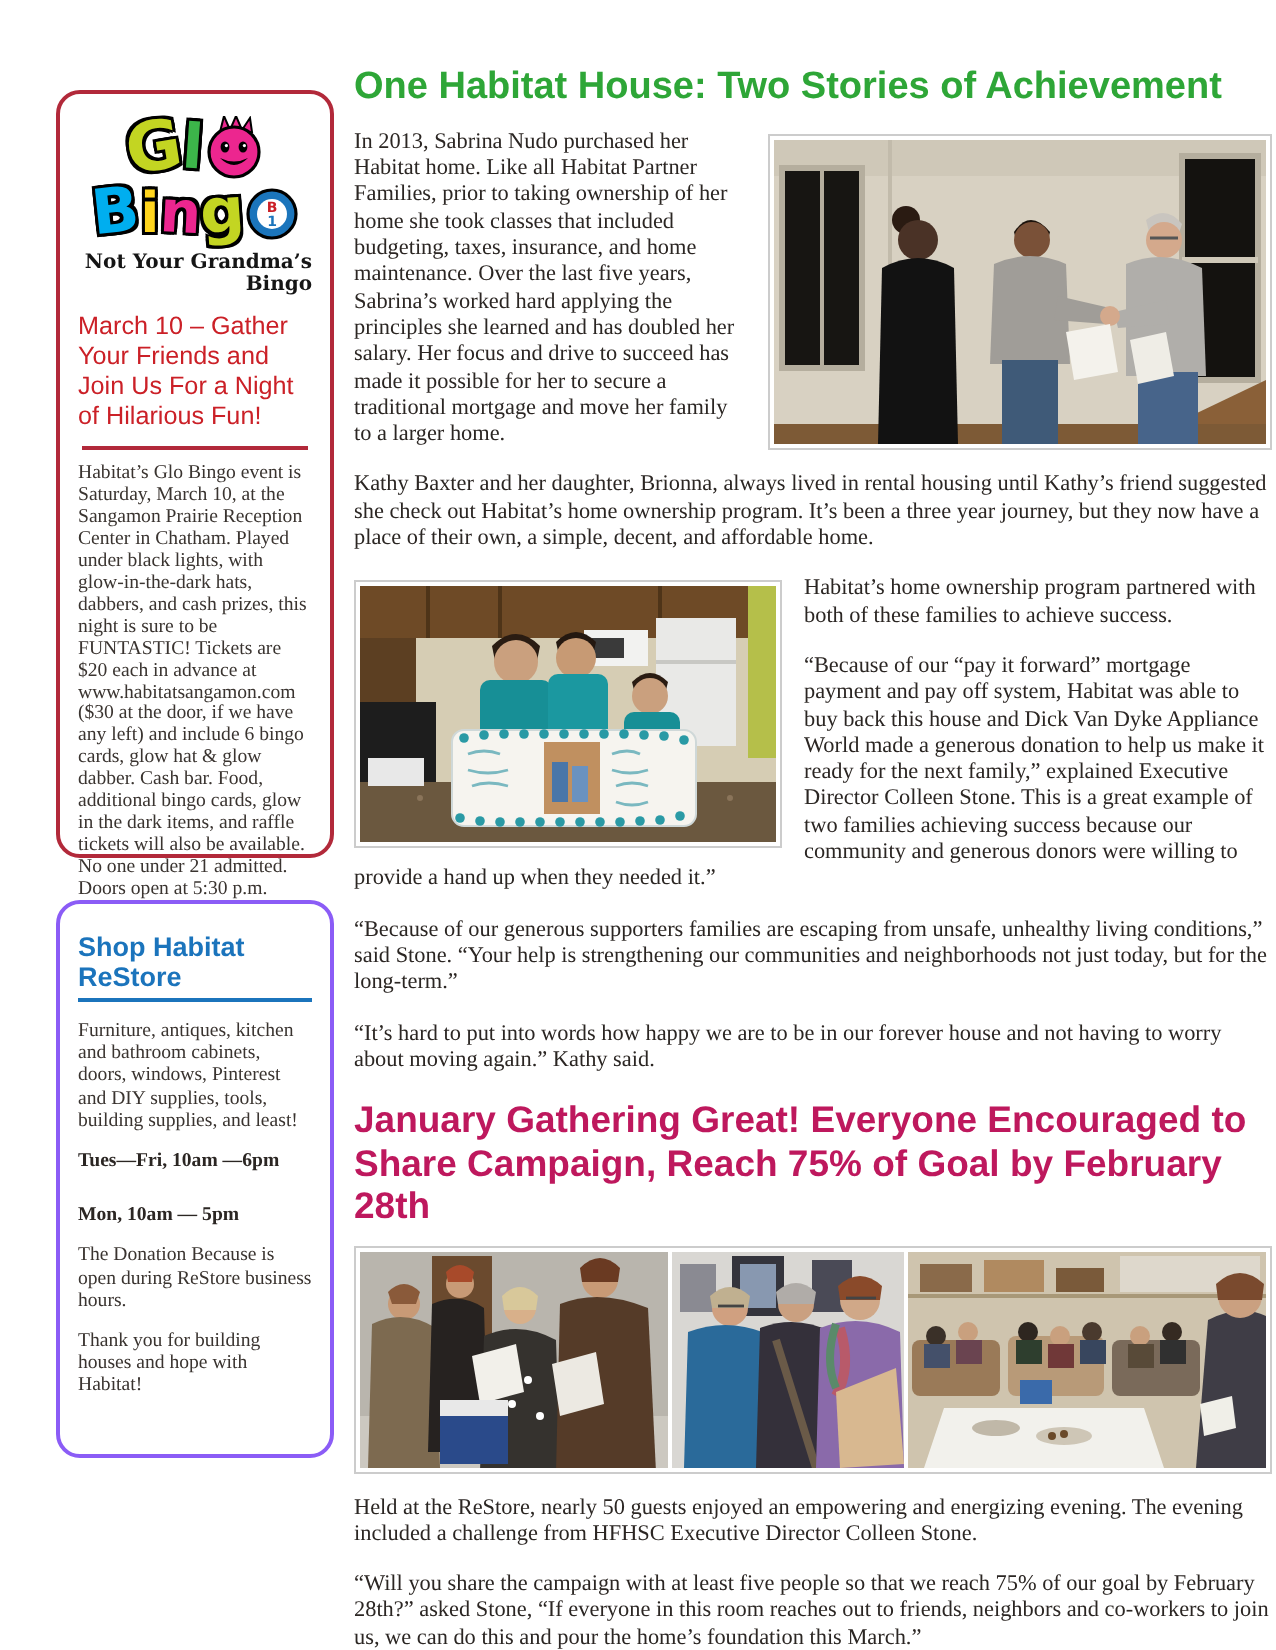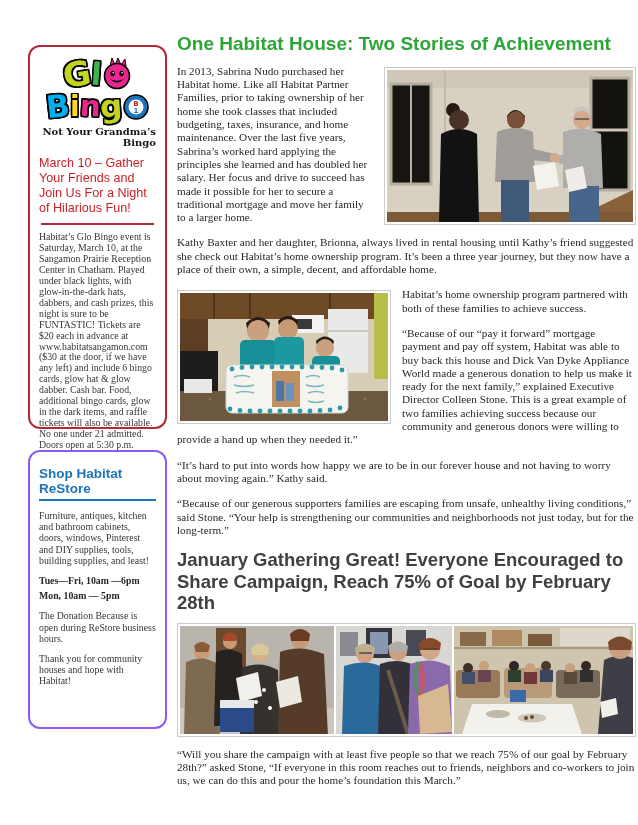--- a/index.html
+++ b/index.html
@@ -33,21 +33,21 @@
   .side-body { font-size:9.8px; line-height:10.9px; color:#3a3430; }
 
   .blue-head { font-family:"Liberation Sans", sans-serif; font-weight:bold; color:#1b74bc; font-size:13.5px; margin:6px 0 3px; }
   .blue-rule { border:0; border-top:2px solid #1b74bc; margin:0 0 9px; }
   .side-p { font-size:9.8px; line-height:11.2px; color:#3a3430; margin-bottom:9px; }
   .side-p.bold { font-weight:bold; color:#2b2623; }
 
   
   .main { position:absolute; left:177px; top:30px; width:459px; }
   .h-green { font-family:"Liberation Sans", sans-serif; font-weight:bold; color:#2ea637; font-size:19px; line-height:1.1; margin:4px 0 10px; }
-  .h-blue  { font-family:"Liberation Sans", sans-serif; font-weight:bold; color:#404040; font-size:18.5px; line-height:21.5px; margin:10px 0 9px; clear:both; }
+  .h-blue  { font-family:"Liberation Sans", sans-serif; font-weight:bold; color:#be185d; font-size:18.5px; line-height:21.5px; margin:10px 0 9px; clear:both; }
   .main p { font-size:11.2px; line-height:13.3px; margin:0 0 12px; }
   .photo { background:#fff; border:1px solid #cccccc; padding:2px; }
   .photo svg { display:block; }
   .ph-right { float:right; margin:2px 0 6px 10px; }
   .ph-left  { float:left;  margin:2px 11px 6px 0; }
   .strip { margin:2px 0 11px; clear:both; }
 </style>
 </head>
 <body>
 
@@ -80,24 +80,24 @@
       <div class="tagline">Not Your Grandma’s Bingo</div>
       <div class="red-head">March 10 – Gather Your Friends and Join Us For a Night of Hilarious Fun!</div>
       <hr class="red-rule">
       <div class="side-body">Habitat’s Glo Bingo event is Saturday, March 10, at the Sangamon Prairie Reception Center in Chatham. Played under black lights, with glow-in-the-dark hats, dabbers, and cash prizes, this night is sure to be FUNTASTIC!  Tickets are $20 each in advance at www.habitatsangamon.com ($30 at the door, if we have any left) and include 6 bingo cards, glow hat &amp; glow dabber. Cash bar. Food, additional bingo cards, glow in the dark items, and raffle tickets will also be available. No one under 21 admitted. Doors open at 5:30 p.m. Games start at 7pm. Proceeds benefit Habitat for Humanity of Sangamon County.</div>
     </div>
 
     <div class="side-box restore-box">
       <div class="blue-head">Shop Habitat ReStore</div>
       <hr class="blue-rule">
       <div class="side-p">Furniture, antiques, kitchen and bathroom cabinets, doors, windows, Pinterest and DIY supplies, tools, building supplies, and least!</div>
-      <div class="side-p bold" style="margin-bottom:4px;">Tues—Fri, 10am —6pm</div>
+      <div class="side-p bold" style="margin-bottom:16px;">Tues—Fri, 10am —6pm</div>
       <div class="side-p bold">Mon, 10am — 5pm</div>
       <div class="side-p">The Donation Because is open during ReStore business hours.</div>
-      <div class="side-p">Thank you for community houses and hope with Habitat!</div>
+      <div class="side-p">Thank you for building houses and hope with Habitat!</div>
     </div>
   </div>
 
   <div class="main">
 
     <h1 class="h-green">One Habitat House: Two Stories of Achievement</h1>
 
     <div class="photo ph-right">
       <svg width="246" height="152" viewBox="0 0 246 152">
         <rect width="246" height="152" fill="#d8d1c2"></rect>
@@ -199,22 +199,22 @@
           <path d="M126 84 q8 -3 14 0"></path>
             <path d="M126 92 q9 3 18 0"></path>
             <path d="M128 100 q8 -3 16 0"></path>
             <path d="M128 108 q8 3 16 0"></path>
         </g>
       </svg>
     </div>
 
     <p>Habitat’s home ownership program partnered with both of these families to achieve success.</p>
     <p>“Because of our “pay it forward” mortgage payment and pay off system, Habitat was able to buy back this house and Dick Van Dyke Appliance World made a generous donation to help us make it ready for the next family,” explained Executive Director Colleen Stone. This is a great example of two families achieving success because our community and generous donors were willing to provide a hand up when they needed it.”</p>
+    <p>“Because of our generous supporters families are escaping from unsafe, unhealthy living conditions,” said Stone. “Your help is strengthening our communities and neighborhoods not just today, but for the long-term.”</p>
     <p style="clear:both;">“It’s hard to put into words how happy we are to be in our forever house and not having to worry about moving again.” Kathy said.</p>
-    <p>“Because of our generous supporters families are escaping from unsafe, unhealthy living conditions,” said Stone. “Your help is strengthening our communities and neighborhoods not just today, but for the long-term.”</p>
 
     <h2 class="h-blue">January Gathering Great! Everyone Encouraged to Share Campaign, Reach 75% of Goal by February 28th</h2>
 
     <div class="photo strip">
       <svg width="453" height="108" viewBox="0 0 453 108">
 
         <rect width="154" height="108" fill="#b9b5ad"></rect>
         <rect y="82" width="154" height="26" fill="#ccc8c0"></rect>
         <rect x="36" y="2" width="30" height="62" fill="#6b4a2e"></rect>
         <circle cx="22" cy="26" r="8" fill="#c89a76"></circle>
@@ -290,16 +290,17 @@
           <ellipse cx="352" cy="92" rx="14" ry="4.5" fill="#cec6b6"></ellipse>
           <circle cx="352" cy="91" r="2" fill="#6a4a2a"></circle>
           <circle cx="346" cy="92" r="2" fill="#6a4a2a"></circle>
         <path d="M424 34 Q440 26 453 32 L453 108 L418 108 Z" fill="#3f3d46"></path>
         <circle cx="440" cy="22" r="11" fill="#caa080"></circle>
           <path d="M428 16 q12 -11 24 0 l-1 8 l-22 0 Z" fill="#7a4a2e"></path>
         <polygon points="420,76 436,72 438,88 422,92" fill="#f0efe8"></polygon>
       </svg>
     </div>
 
+    <p>Held at the ReStore, nearly 50 guests enjoyed an empowering and energizing evening. The evening included a challenge from HFHSC Executive Director Colleen Stone.</p>
     <p>“Will you share the campaign with at least five people so that we reach 75% of our goal by February 28th?” asked Stone, “If everyone in this room reaches out to friends, neighbors and co-workers to join us, we can do this and pour the home’s foundation this March.”</p>
 
   </div>
 </div>
 
 </body></html>

